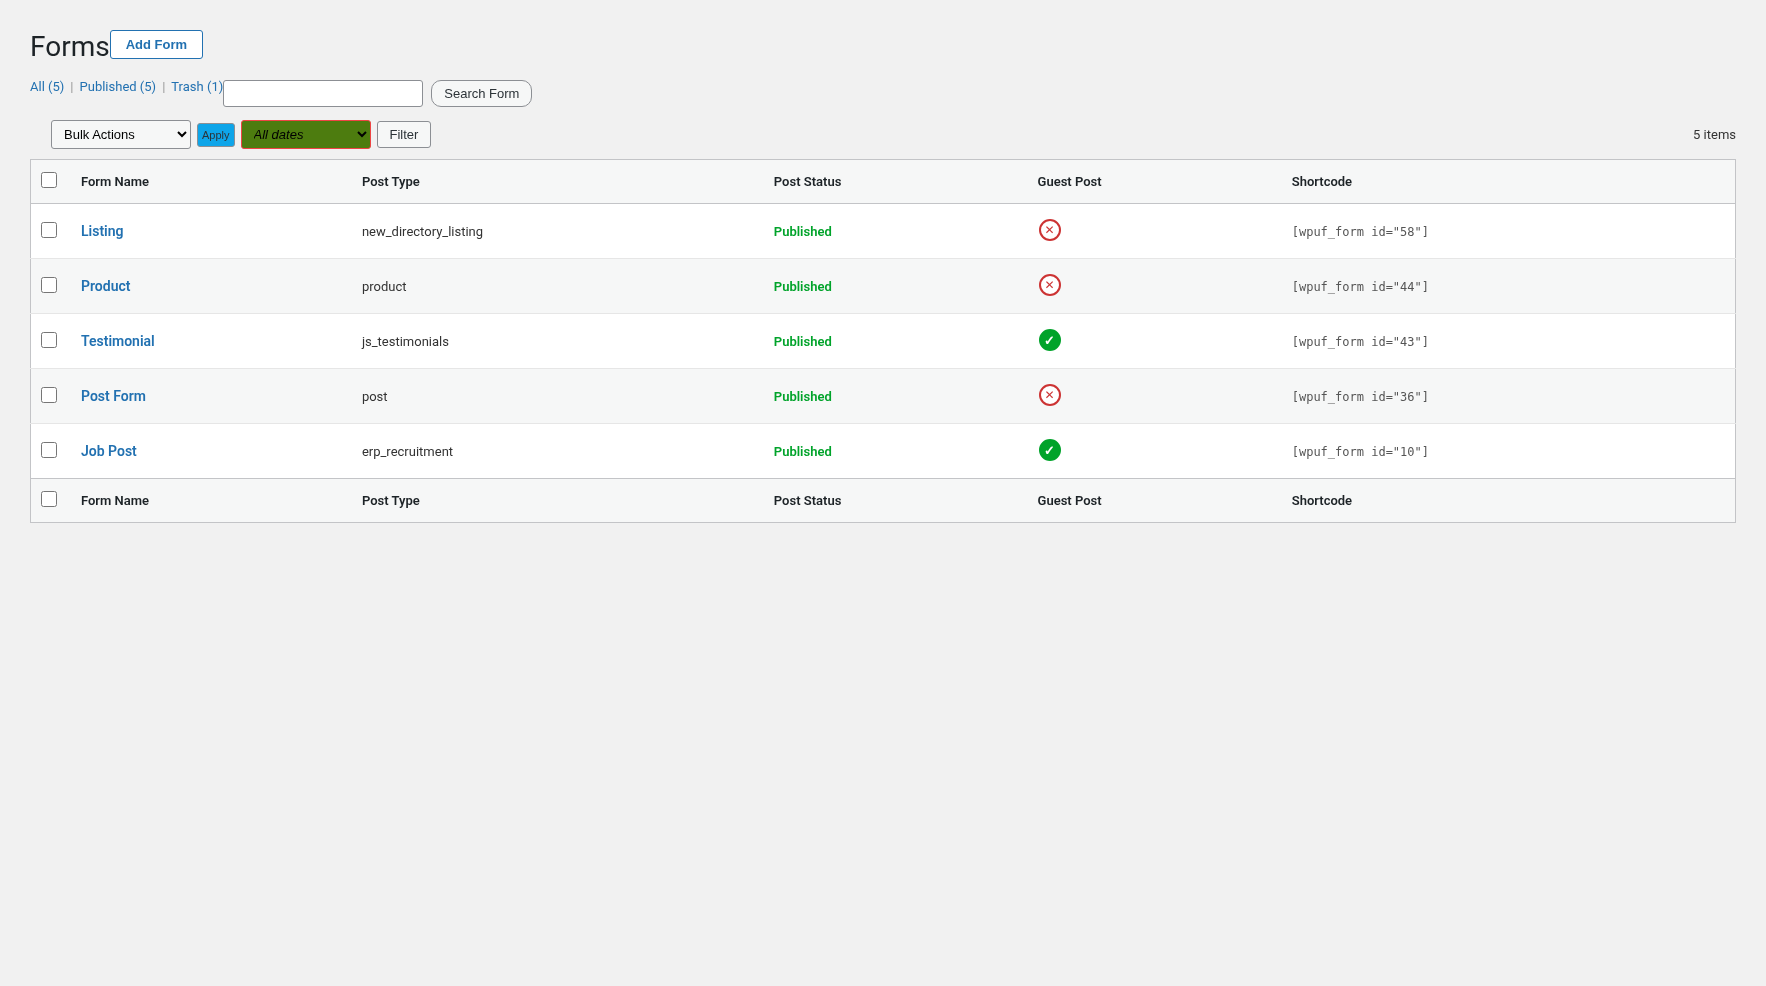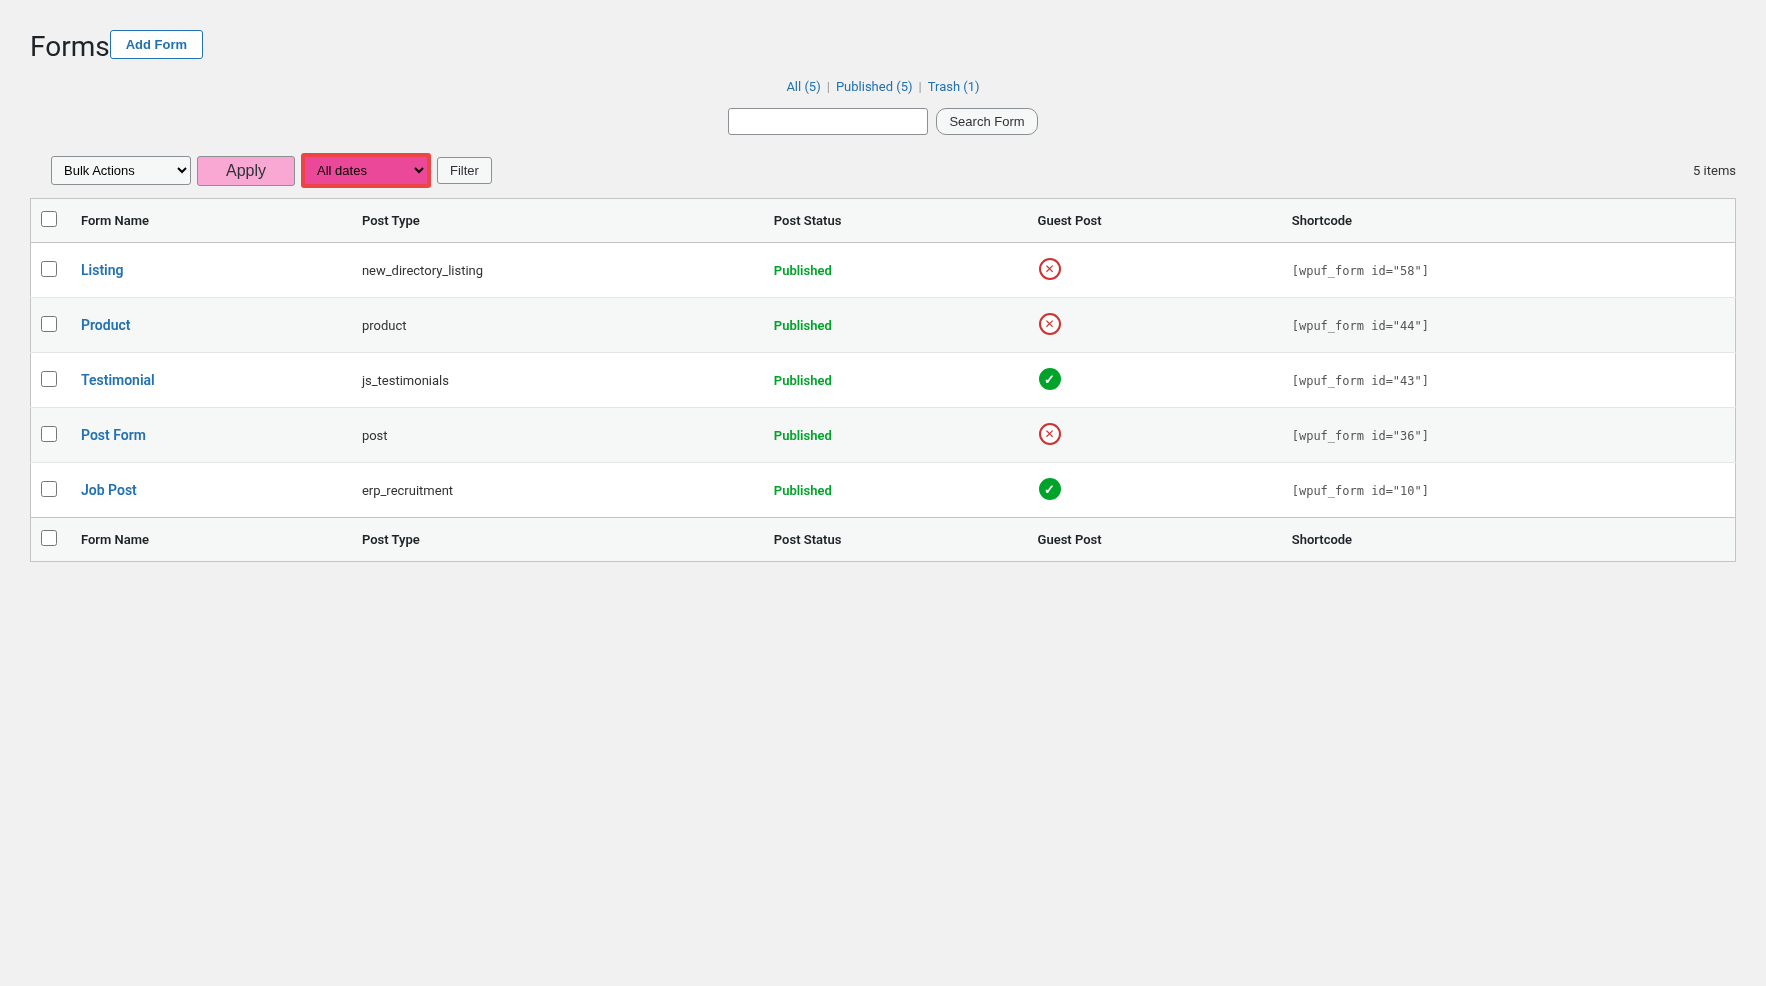--- a/index.html
+++ b/index.html
@@ -43,22 +43,21 @@
       cursor: pointer;
     }
     .subsubsub .sep {
       color: #999;
       margin: 0 6px;
     }
     .top-bar {
       display: flex;
       align-items: center;
       justify-content: flex-start;
-      margin-bottom: 18px;
-      flex-direction: column;
+      margin-bottom: 12px;
     }
     .search-area {
       display: flex;
       align-items: center;
       gap: 8px;
     }
     .search-input {
       border: 1px solid #8c8f94;
       padding: 5px 8px;
       font-size: 13px;
@@ -86,35 +85,36 @@
       border: 1px solid #8c8f94;
       background: #f6f7f7;
       padding: 5px 8px;
       font-size: 13px;
       border-radius: 3px;
       cursor: pointer;
       min-width: 140px;
     }
     .apply-btn {
       border: 1px solid #8c8f94;
-      background: #f9a8d4;
+      background: #0ea5e9;
       color: #2c3338;
-      padding: 5px 28px;
-      font-size: 16px;
+      padding: 5px 4px;
+      font-size: 11px;
       cursor: pointer;
       border-radius: 3px;
     }
     .dates-select {
-      border: 4px solid #ef4444;
-      background: #ec4899;
+      border: 1px solid #ef4444;
+      background: #4d7c0f;
       padding: 5px 8px;
       font-size: 13px;
       border-radius: 3px;
       cursor: pointer;
       min-width: 130px;
+      font-style: italic;
     }
     .filter-btn {
       border: 1px solid #8c8f94;
       background: #f6f7f7;
       color: #2c3338;
       padding: 5px 12px;
       font-size: 13px;
       cursor: pointer;
       border-radius: 3px;
     }

